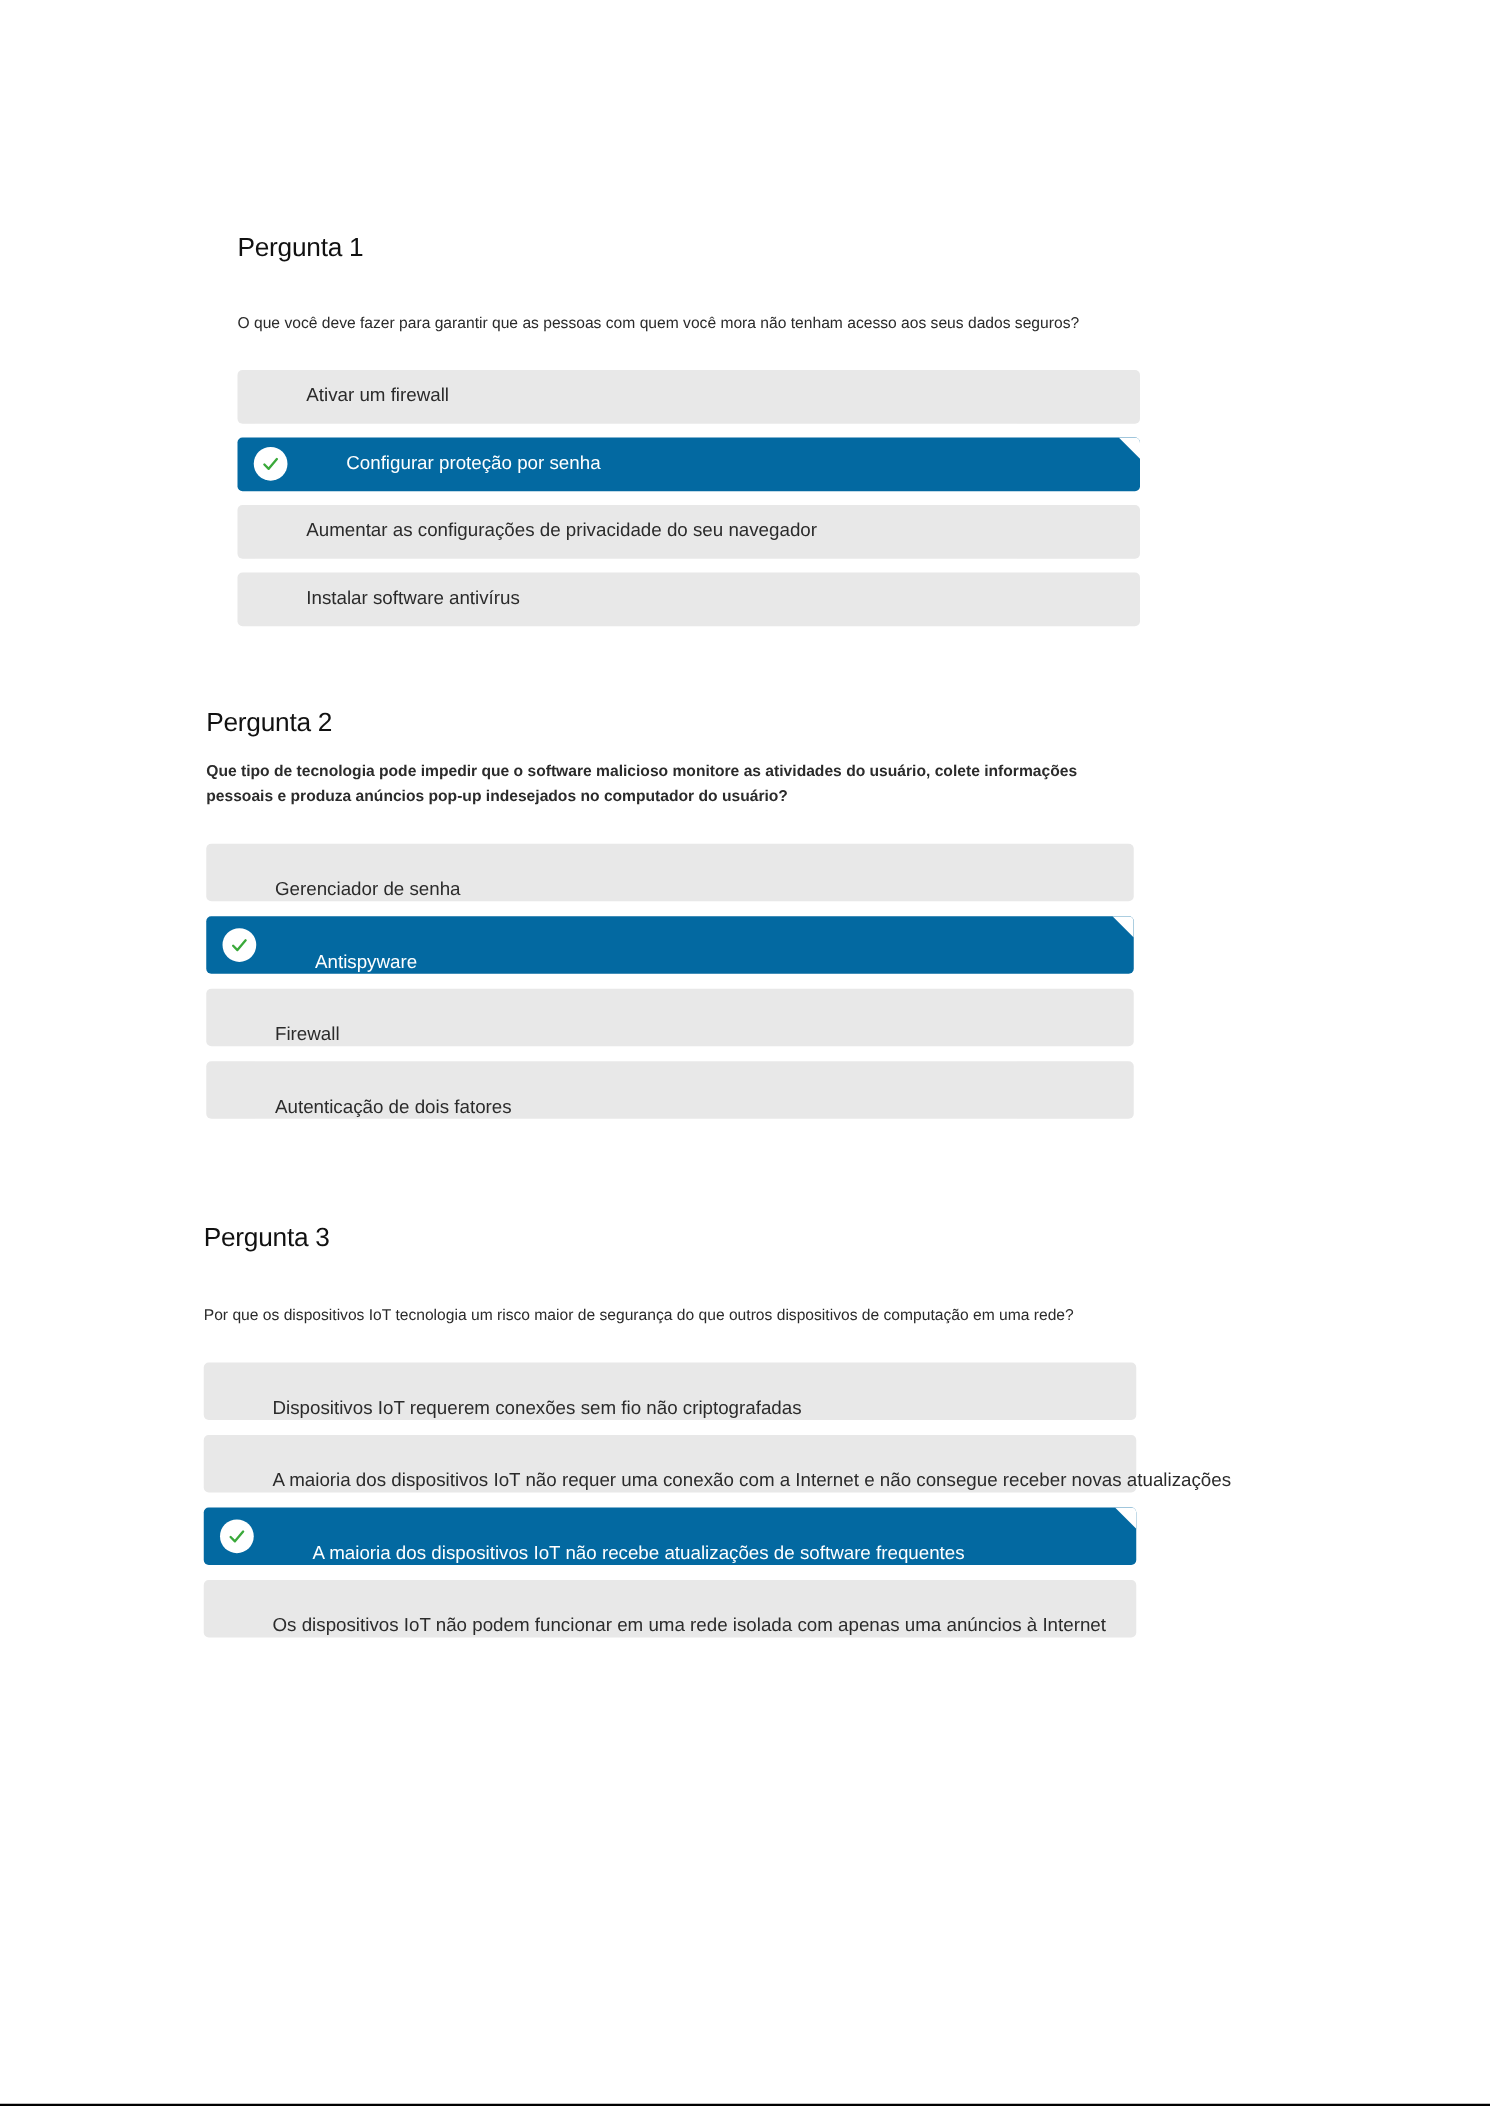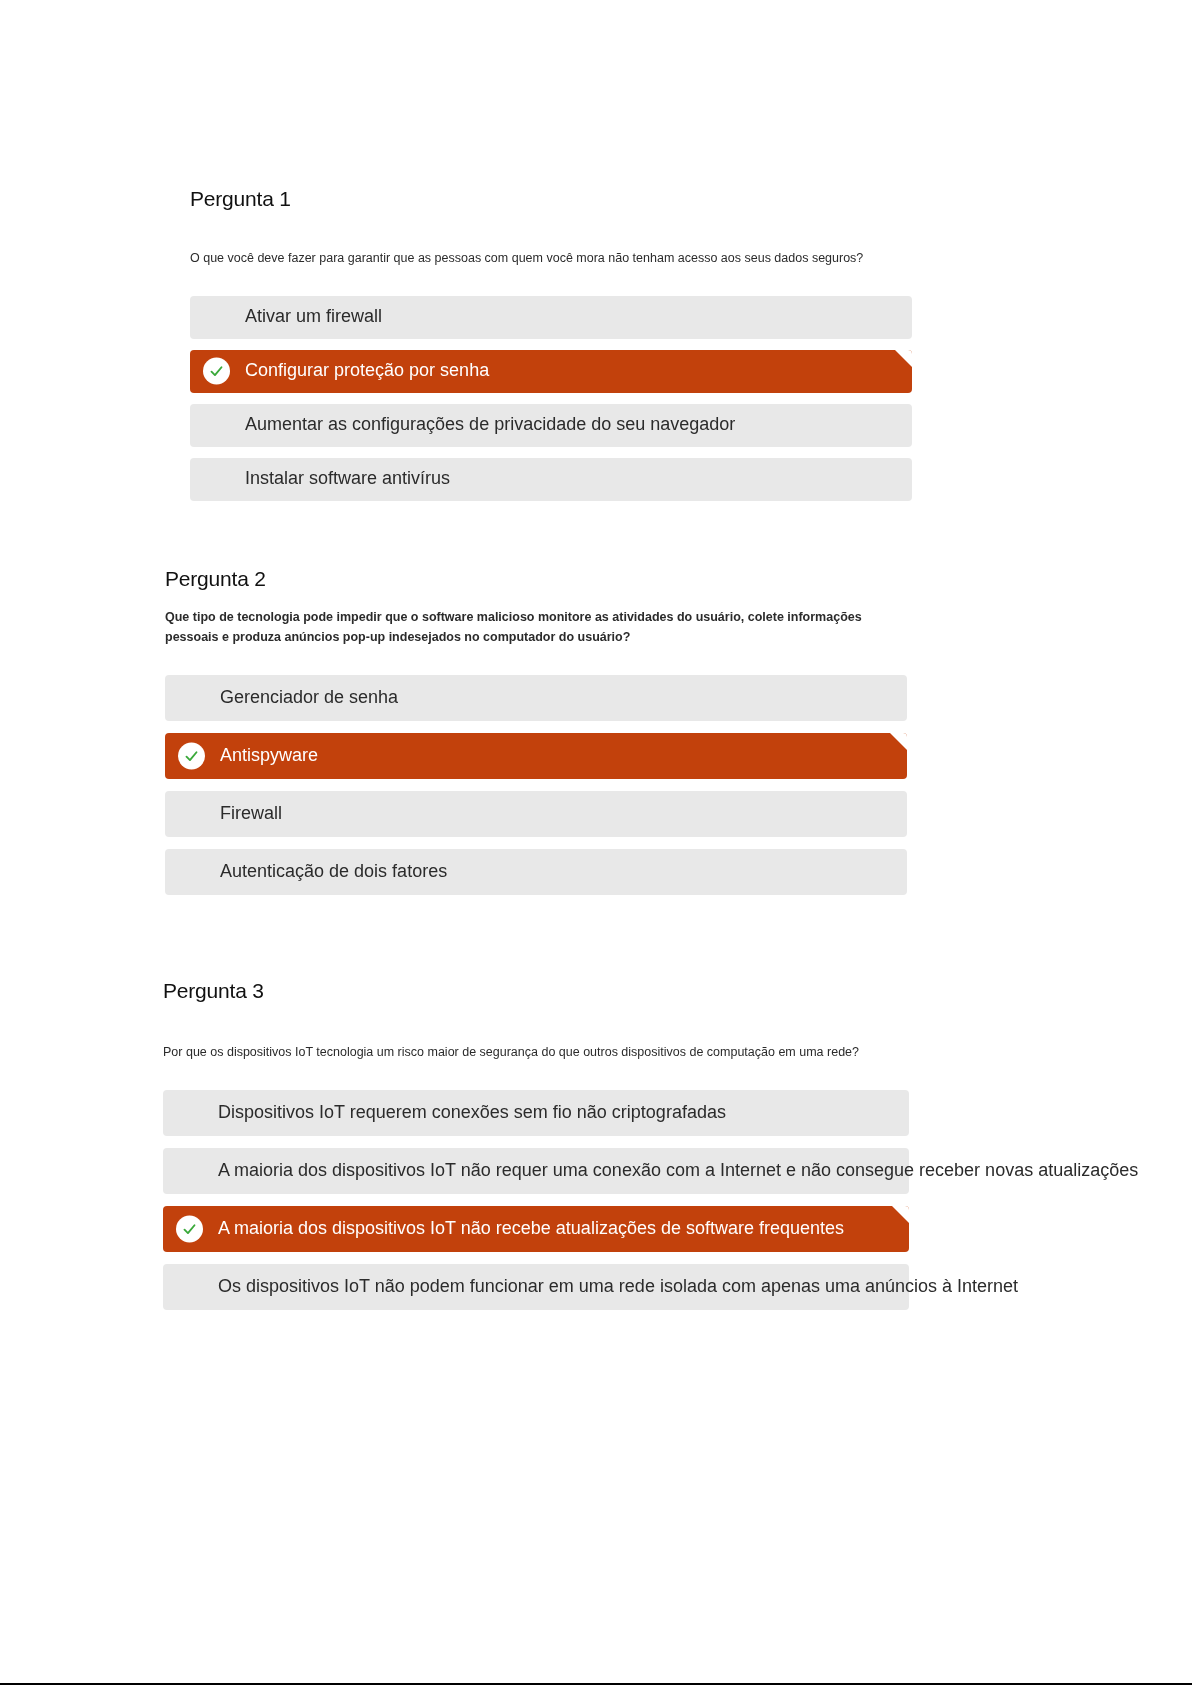--- a/index.html
+++ b/index.html
@@ -63,34 +63,35 @@
   .option {
     position: relative;
     box-sizing: border-box;
     background: #e8e8e8;
     border-radius: 4px;
     height: 43px;
     margin-bottom: 11px;
     display: flex;
     align-items: center;
   }
-  .q2 .option, .q3 .option { height: 46px; margin-bottom: 12px; }
+  .q2 .option, .q3 .option { height: 46px; margin-bottom: 12px; align-items: flex-end; }
 
   .option-label {
-    font-size: 18px;
+    font-size: 15px;
     color: #2b2b2b;
     padding-left: 55px;
     line-height: 1.2;
     white-space: nowrap;
   }
 
   
   .option.selected {
-    background: #c2410c;
+    background: #0369a1;
     overflow: hidden;
+    padding-left: 32px;
   }
   .option.selected .option-label {
     color: #ffffff;
     padding-left: 55px;
   }
 
   
   .fold-corner {
     position: absolute;
     top: 0;

